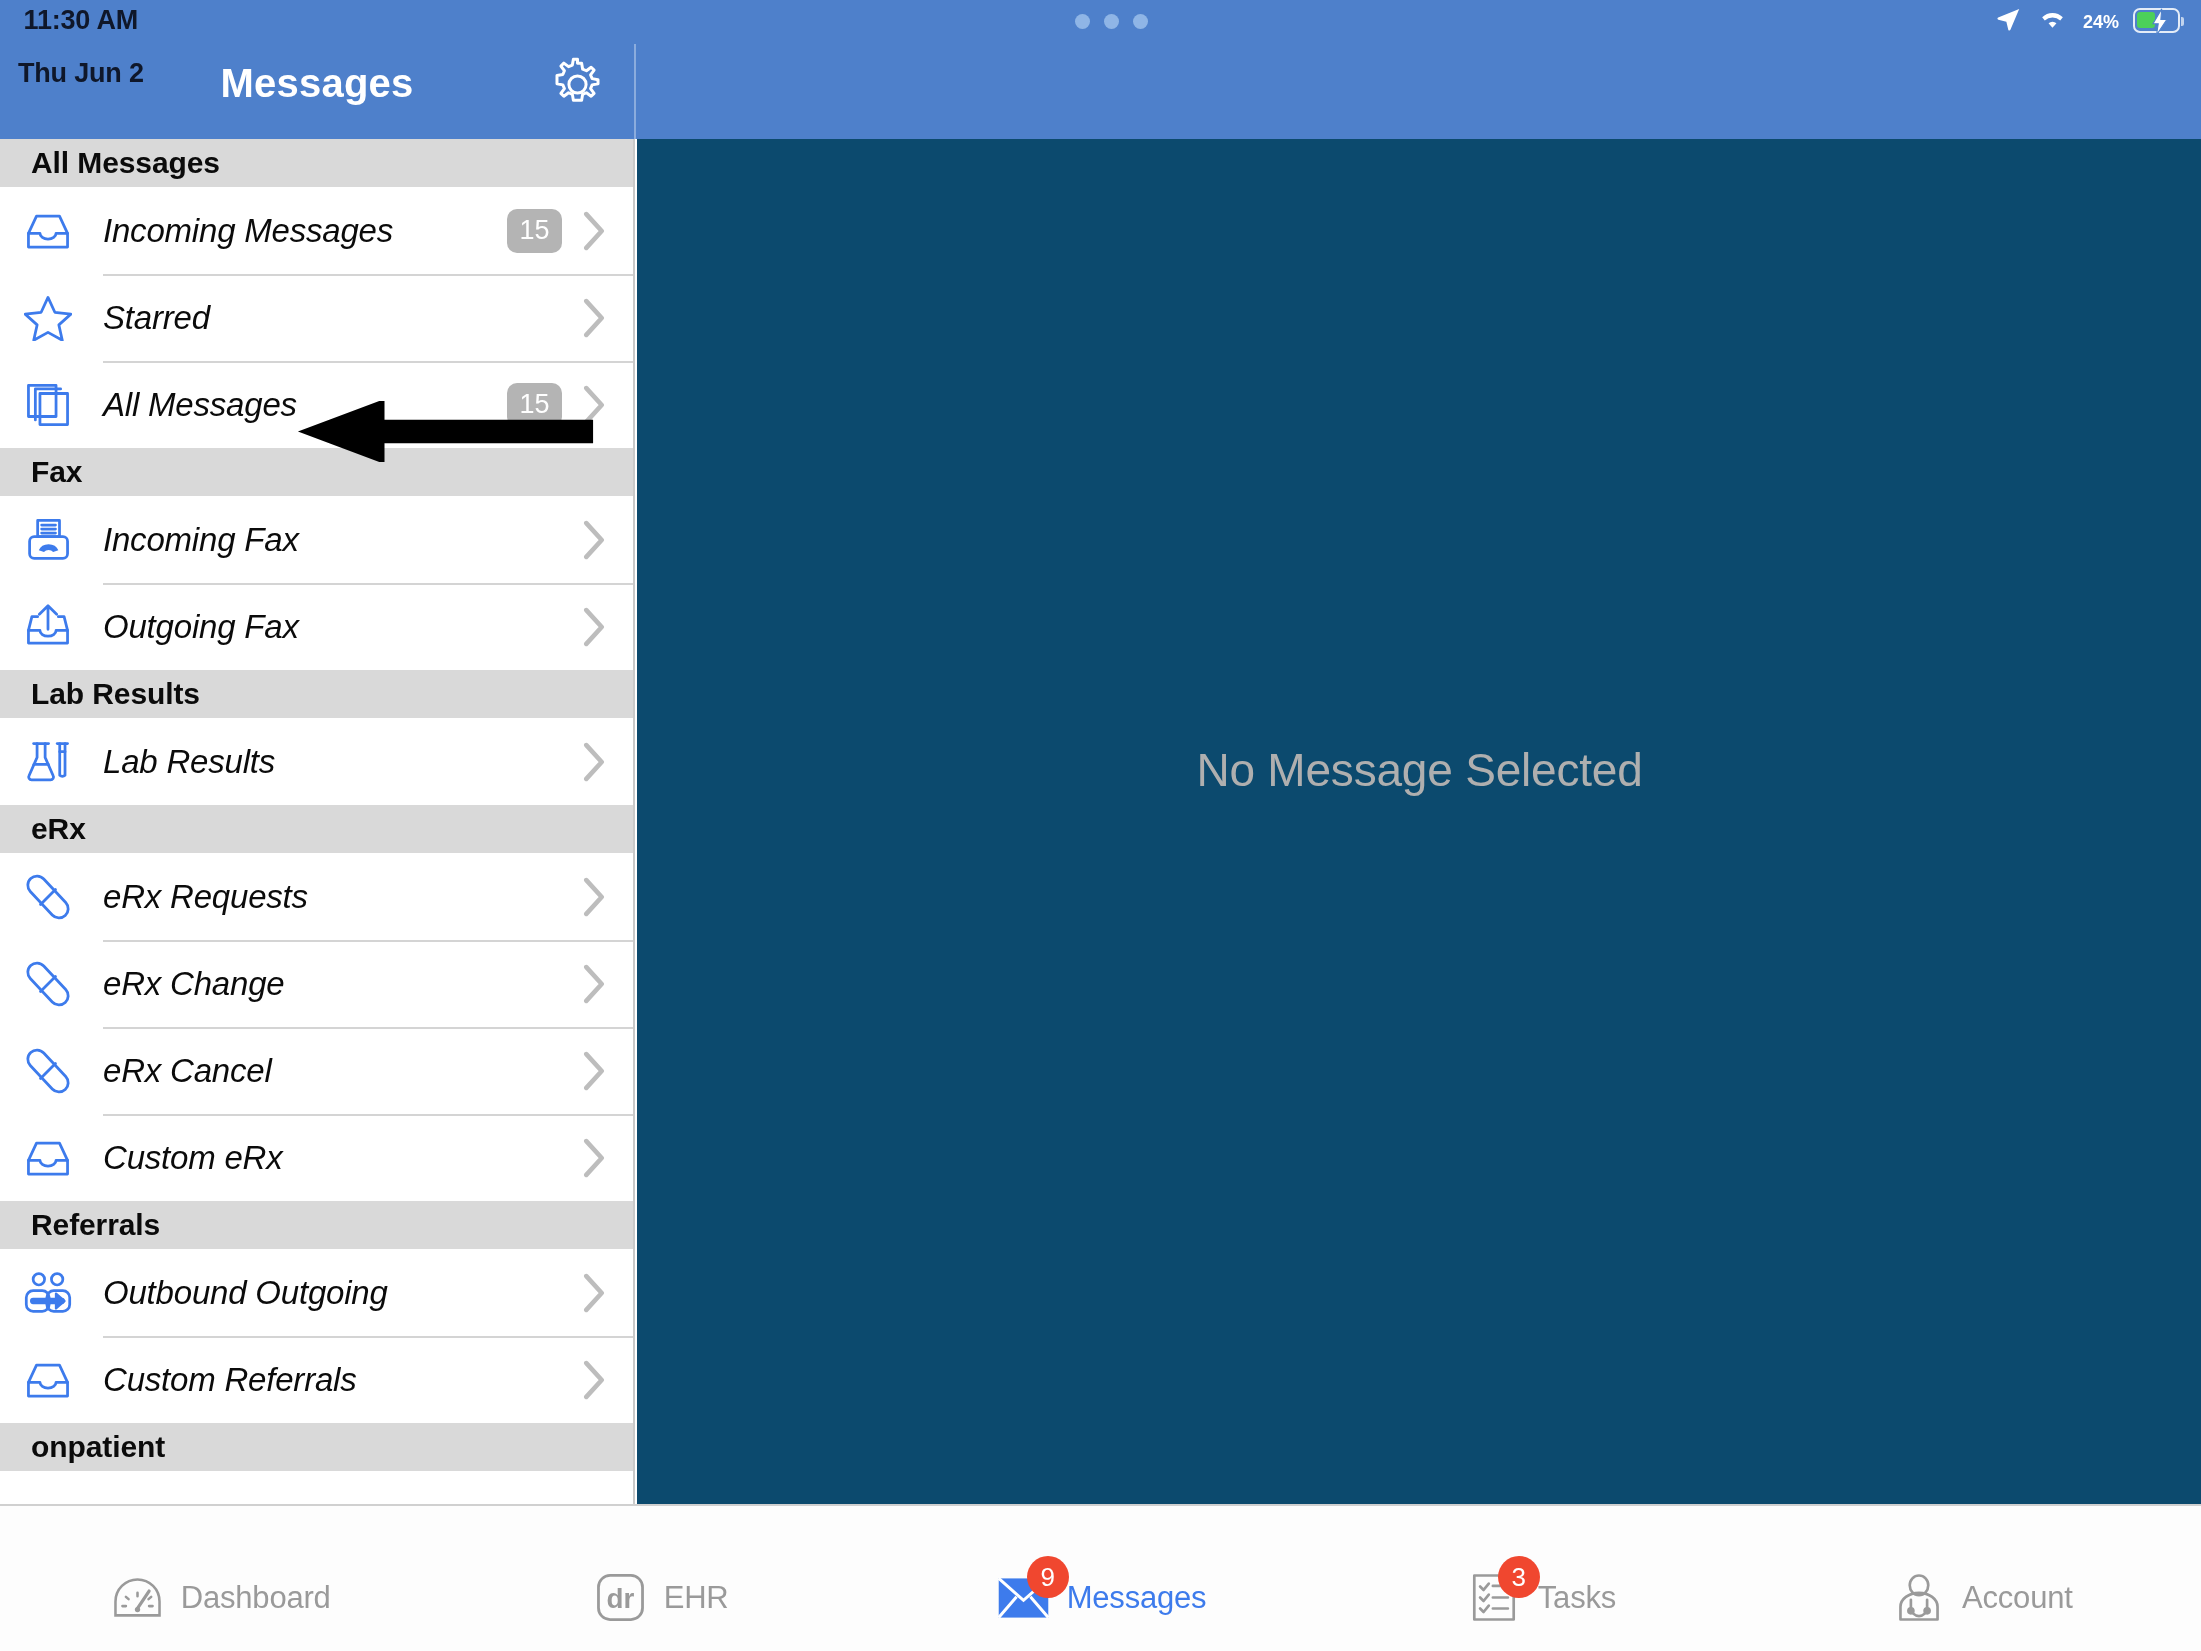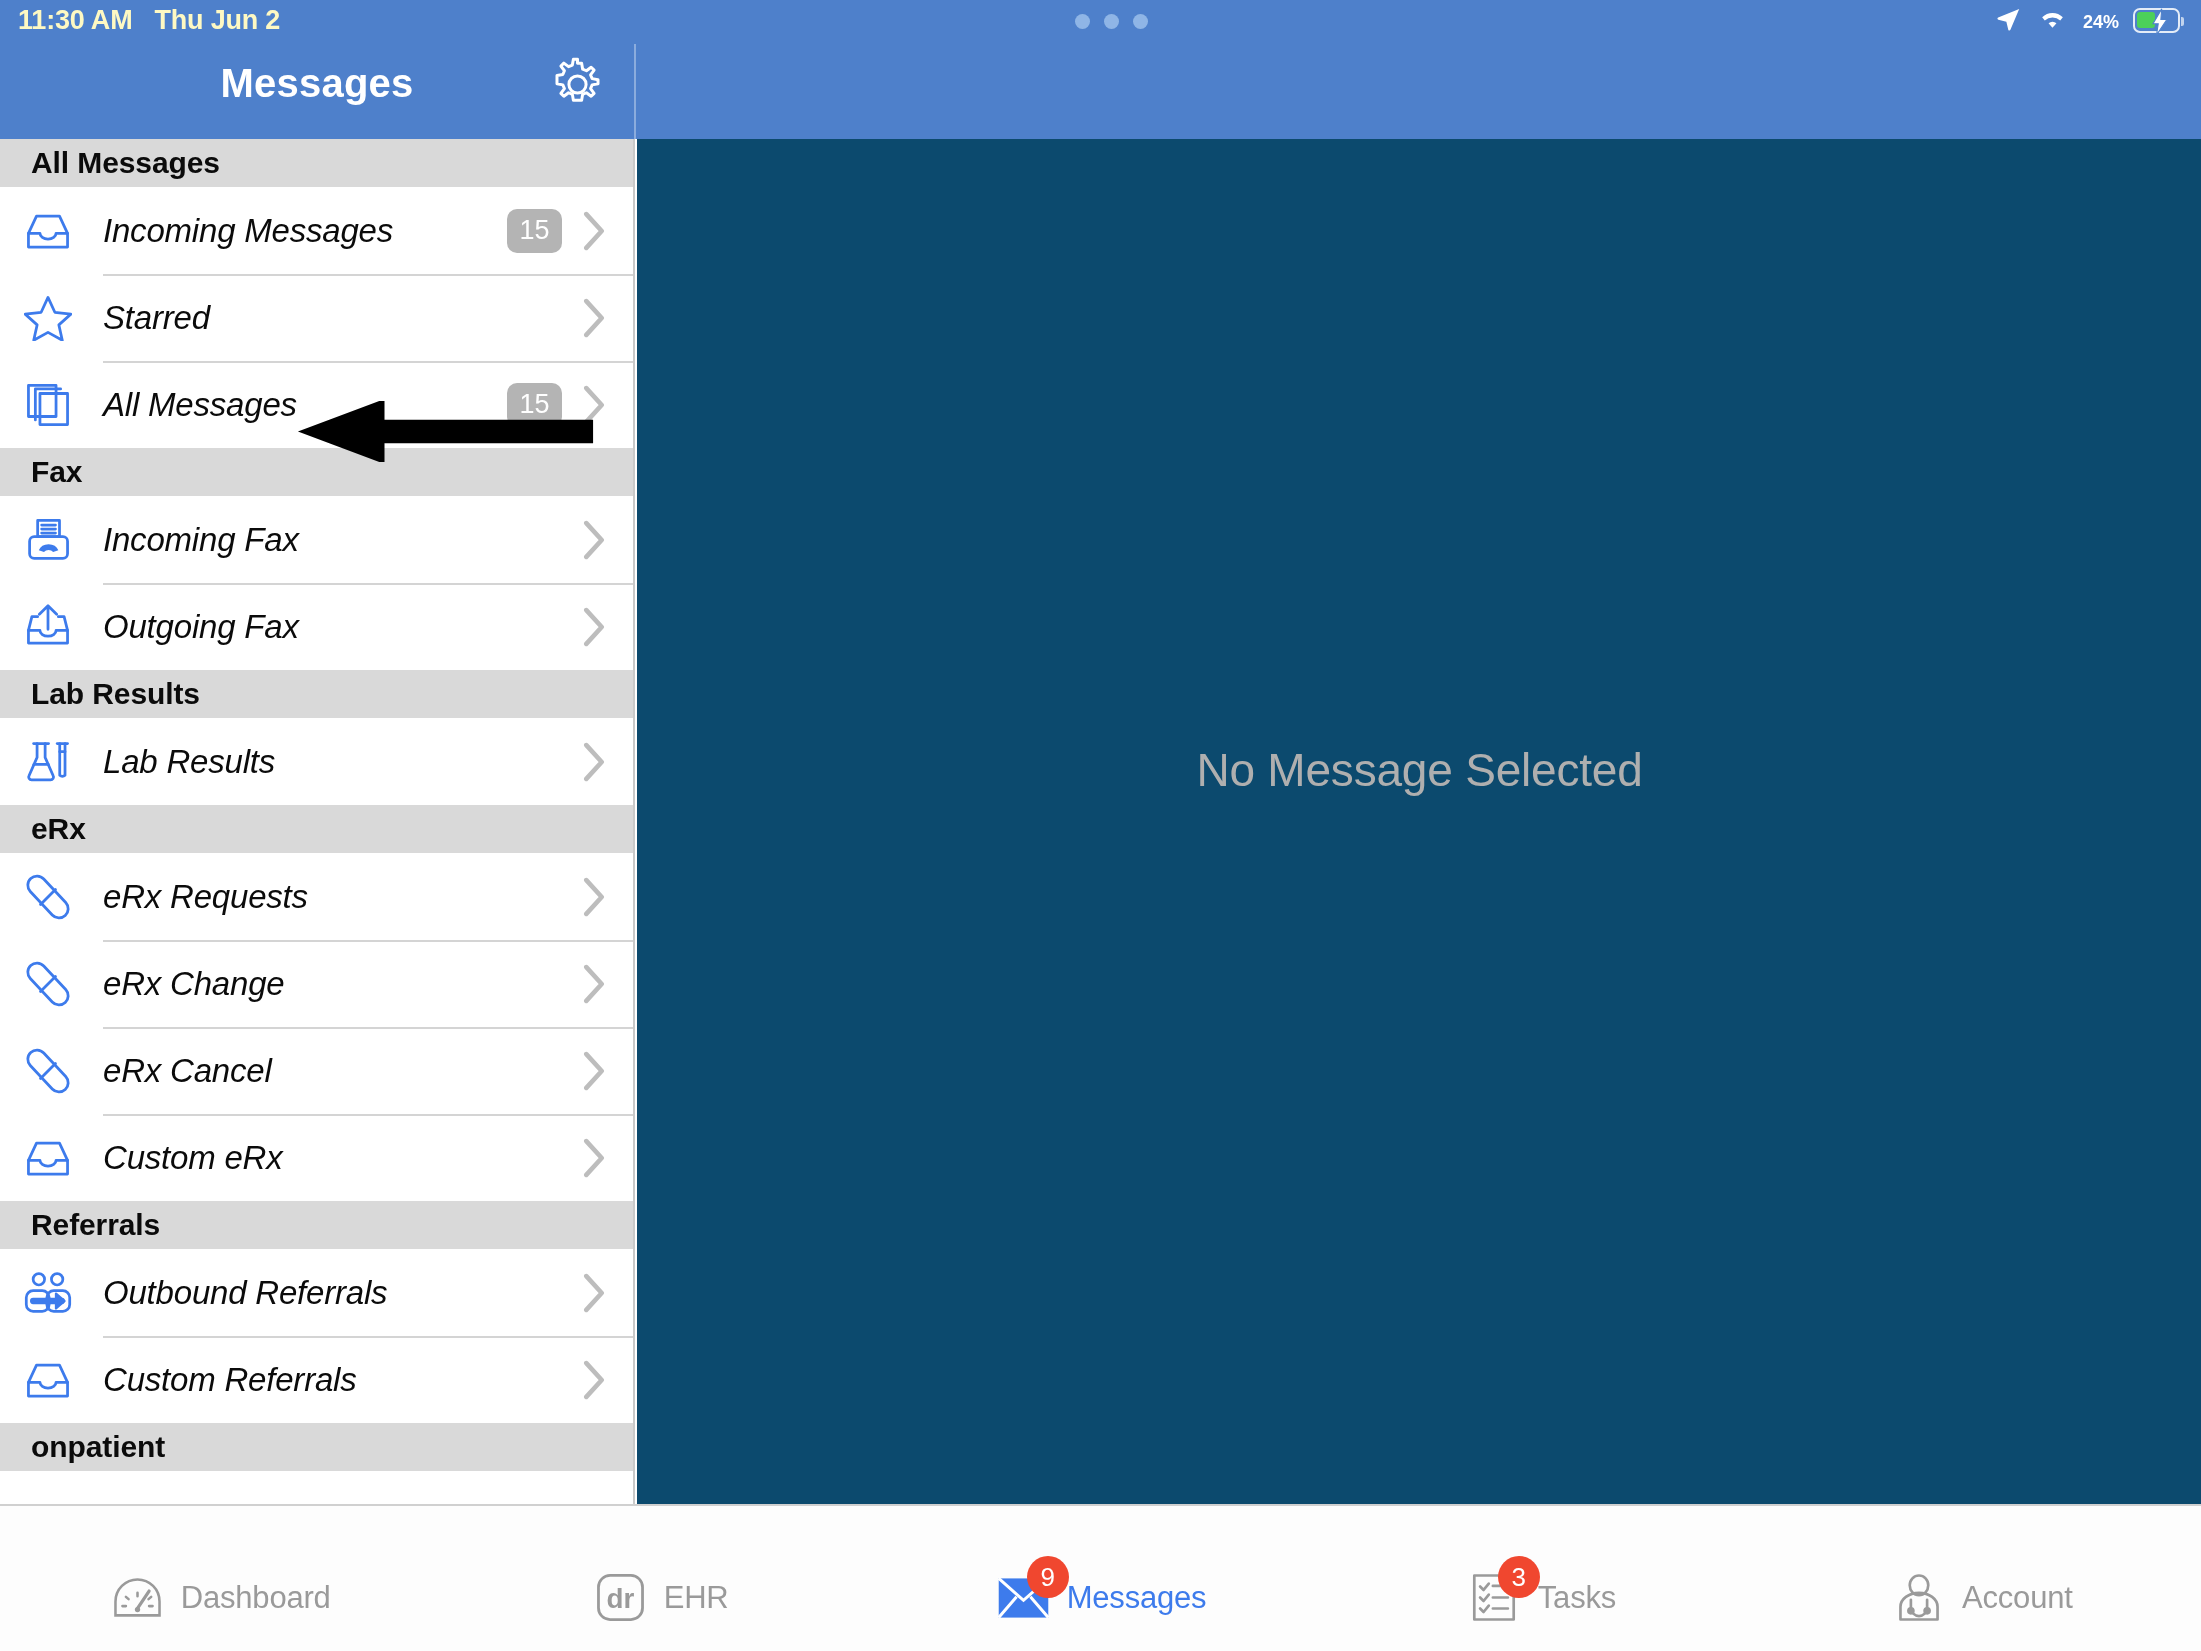--- a/index.html
+++ b/index.html
@@ -25,24 +25,25 @@
     background: #4E80CB;
     z-index: 40;
     pointer-events: none;
   }
   .sb-left {
     position: absolute;
     left: 18px; top: 5px;
     display: flex;
     align-items: center;
     gap: 22px;
-    color: #fef9c3;
+    color: #0f172a;
     font-size: 27px;
     font-weight: 600;
     letter-spacing: -0.2px;
+    flex-direction: column;
   }
   .sb-right {
     position: absolute;
     right: 22px; top: 6px;
     display: flex;
     align-items: flex-end;
     gap: 14px;
     color: #ffffff;
     font-size: 18px;
     font-weight: 600;
@@ -468,21 +469,21 @@
         <span class="icon">
           <svg viewBox="0 0 42 38" width="48" height="44" stroke="currentColor" fill="none" stroke-width="2.4" stroke-linejoin="round" stroke-linecap="round">
             <circle cx="13" cy="7" r="5"></circle>
             <circle cx="29" cy="7" r="5"></circle>
             <rect x="2" y="17" width="20" height="18" rx="6"></rect>
             <rect x="20" y="17" width="20" height="18" rx="6"></rect>
             <path d="M8 26 H33" stroke-width="5.5"></path>
             <path d="M28 19.5 L35.5 26 L28 32.5 Z" fill="currentColor" stroke-width="2"></path>
           </svg>
         </span>
-        <span class="label">Outbound Referrals</span>
+        <span class="label">Outbound Outgoing</span>
         <span class="chev"><svg viewBox="0 0 16 26" width="26" height="40" fill="none" stroke="currentColor" stroke-width="3" stroke-linecap="round" stroke-linejoin="round">
             <path d="M3 2 L13 13 L3 24"></path>
           </svg></span>
       </div>
       <div class="row">
         <span class="icon">
           <svg viewBox="0 0 40 36" width="46" height="42" stroke="currentColor" fill="none" stroke-width="2.4" stroke-linejoin="round" stroke-linecap="round">
             <path d="M3 20 L10 5 H30 L37 20"></path>
             <path d="M3 20 V32 H37 V20 H27 a7 5 0 0 1 -14 0 Z"></path>
           </svg>

